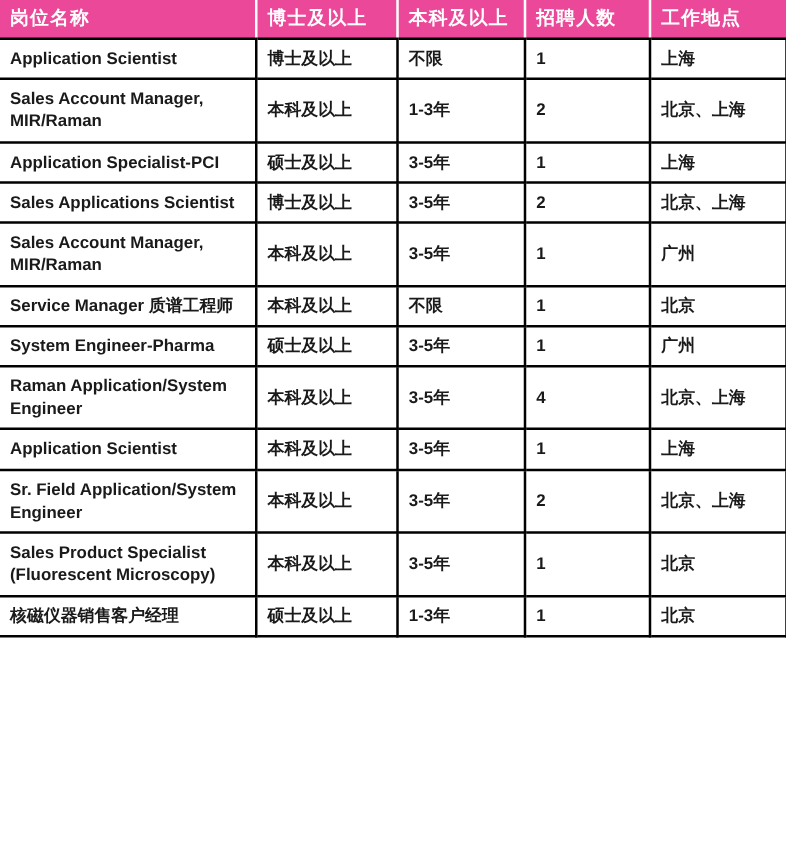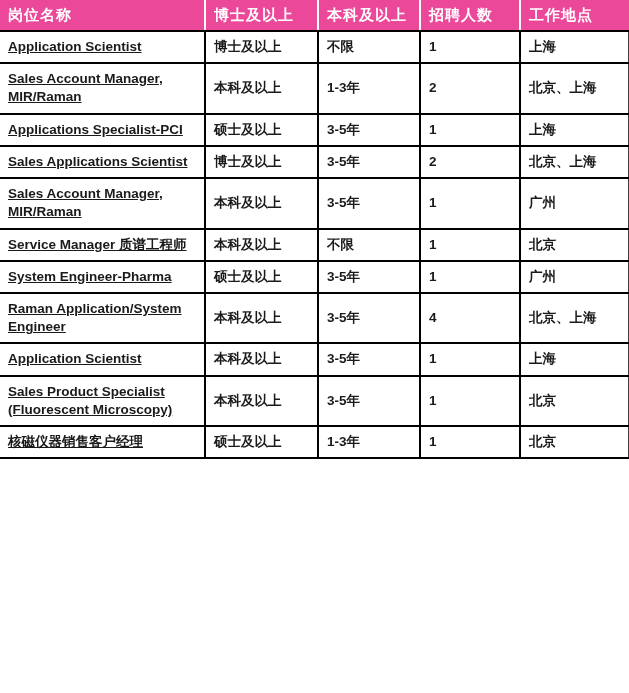--- a/index.html
+++ b/index.html
@@ -55,21 +55,20 @@
     vertical-align: middle;
     word-wrap: break-word;
   }
   .job-table tbody tr td:last-child {
     border-right: 2px solid #404040;
   }
 
   .cell-title {
     font-weight: bold;
     font-size: 13.5px;
-    text-decoration: underline;
   }
   .cell-edu, .cell-exp, .cell-count, .cell-loc {
     font-weight: bold;
     font-size: 13px;
   }
   .cell-count {
     font-weight: bold;
   }
 </style>
 </head>
@@ -101,21 +100,21 @@
         <td class="cell-loc">上海</td>
       </tr>
       <tr>
         <td class="cell-title">Sales Account Manager, MIR/Raman</td>
         <td class="cell-edu">本科及以上</td>
         <td class="cell-exp">1-3年</td>
         <td class="cell-count">2</td>
         <td class="cell-loc">北京、上海</td>
       </tr>
       <tr>
-        <td class="cell-title">Applications Specialist-PCI</td>
+        <td class="cell-title">Application Specialist-PCI</td>
         <td class="cell-edu">硕士及以上</td>
         <td class="cell-exp">3-5年</td>
         <td class="cell-count">1</td>
         <td class="cell-loc">上海</td>
       </tr>
       <tr>
         <td class="cell-title">Sales Applications Scientist</td>
         <td class="cell-edu">博士及以上</td>
         <td class="cell-exp">3-5年</td>
         <td class="cell-count">2</td>
@@ -150,20 +149,27 @@
         <td class="cell-loc">北京、上海</td>
       </tr>
       <tr>
         <td class="cell-title">Application Scientist</td>
         <td class="cell-edu">本科及以上</td>
         <td class="cell-exp">3-5年</td>
         <td class="cell-count">1</td>
         <td class="cell-loc">上海</td>
       </tr>
       <tr>
+        <td class="cell-title">Sr. Field Application/System Engineer</td>
+        <td class="cell-edu">本科及以上</td>
+        <td class="cell-exp">3-5年</td>
+        <td class="cell-count">2</td>
+        <td class="cell-loc">北京、上海</td>
+      </tr>
+      <tr>
         <td class="cell-title">Sales Product Specialist (Fluorescent Microscopy)</td>
         <td class="cell-edu">本科及以上</td>
         <td class="cell-exp">3-5年</td>
         <td class="cell-count">1</td>
         <td class="cell-loc">北京</td>
       </tr>
       <tr>
         <td class="cell-title">核磁仪器销售客户经理</td>
         <td class="cell-edu">硕士及以上</td>
         <td class="cell-exp">1-3年</td>

